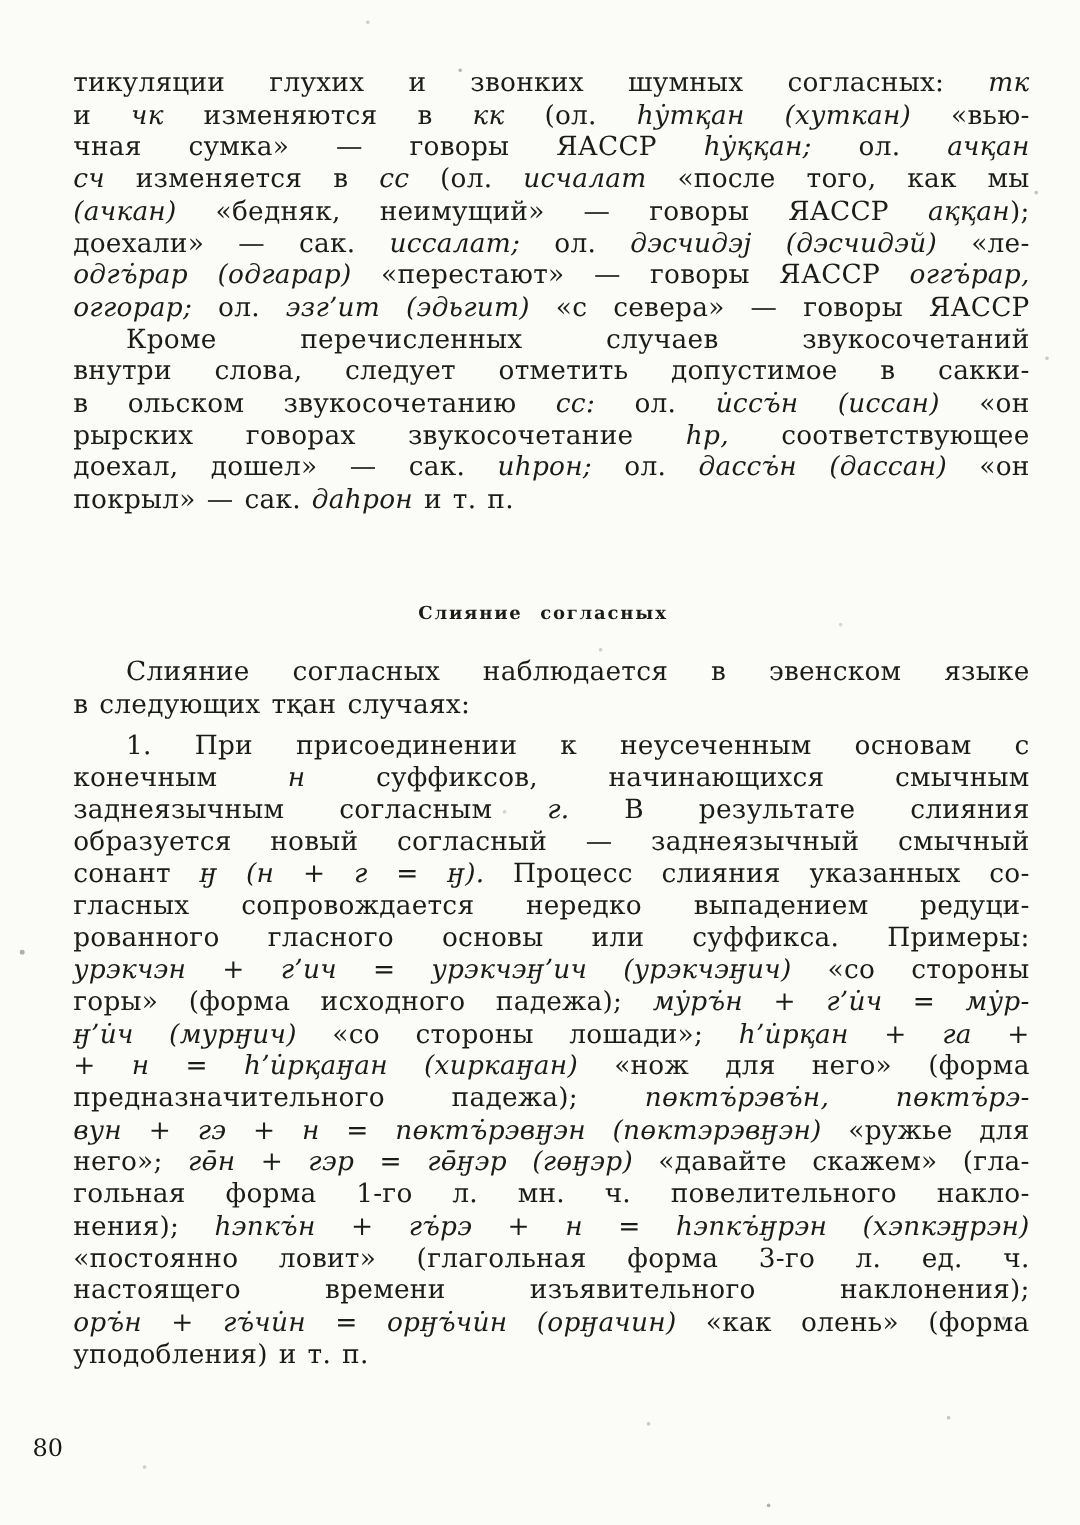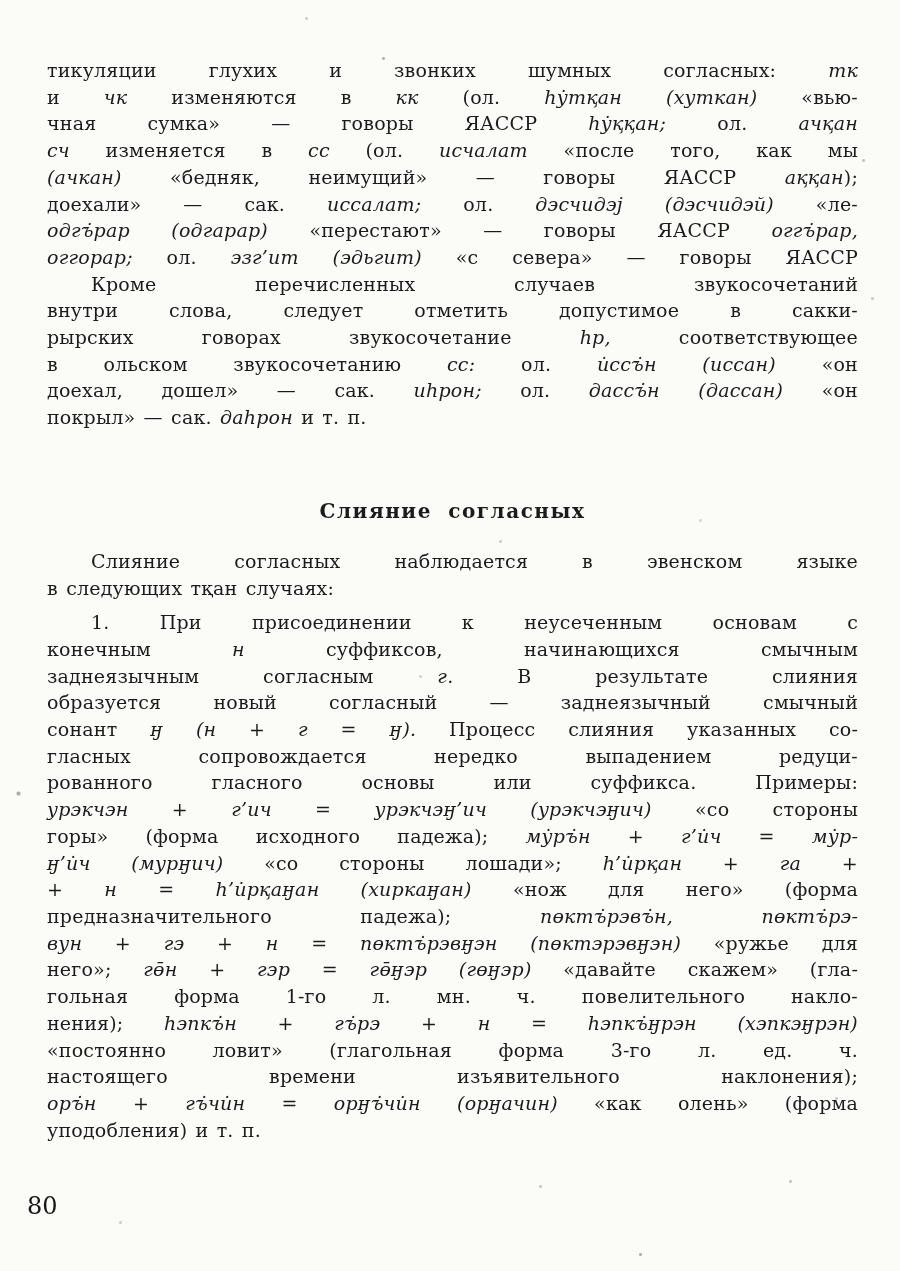--- a/index.html
+++ b/index.html
@@ -10,47 +10,48 @@
     color:#1b1b1b;
     position:relative;
     overflow:hidden;
   }
   .page{position:absolute;inset:0;}
   .text-col{
     position:absolute;left:47px;top:57px;width:811px;
   }
   .para{margin:0;}
   .line{
-    font-size:19px;
+    font-size:22px;
     line-height:26.7px;
     letter-spacing:0.2px;
     word-spacing:2px;
     text-align:justify;
     text-align-last:justify;
     text-justify:inter-word;
     white-space:normal;
+    margin-left:14px;
   }
   .line.plast{text-align-last:left;}
   .line.indent{text-indent:44px;}
   .heading{
     font-weight:bold;
-    font-size:20px;
+    font-size:15px;
     line-height:29px;
     text-align:center;
     letter-spacing:1.5px;
     word-spacing:8px;
     margin-top:66px;
     margin-bottom:22px;
   }
   .para + .para{margin-top:0;}
   .text-col > .para:nth-child(5){margin-top:8px;}
   i{font-style:italic;}
   .page-number{
     position:absolute;left:27px;top:1193px;
-    font-size:24px;line-height:26px;color:#161616;
+    font-size:20px;line-height:26px;color:#161616;
   }
   .noise{
     position:absolute;left:0;top:0;width:1px;height:1px;border-radius:50%;
     background:transparent;pointer-events:none;
     box-shadow:
       383px 58px 0 1px rgba(0,0,0,.28),
       863px 160px 0 1px rgba(0,0,0,.22),
       872px 298px 0 1px rgba(0,0,0,.20),
       18px 793px 0 1.5px rgba(0,0,0,.30),
       500px 541px 0 1px rgba(0,0,0,.18),
@@ -77,22 +78,22 @@
         <div class="line"><span>чная сумка» — говоры ЯАССР </span><i>hу̇ққан;</i><span> ол. </span><i>ачқан</i></div>
         <div class="line"><i>сч</i><span> изменяется в </span><i>сс</i><span> (ол. </span><i>исчалат</i><span> «после того, как мы</span></div>
         <div class="line"><i>(ачкан)</i><span> «бедняк, неимущий» — говоры ЯАССР </span><i>аққан</i><span>);</span></div>
         <div class="line"><span>доехали» — сак. </span><i>иссалат;</i><span> ол. </span><i>дэсчидэj (дэсчидэй)</i><span> «ле-</span></div>
         <div class="line"><i>одгъ̇рар (одгарар)</i><span> «перестают» — говоры ЯАССР </span><i>оггъ̇рар,</i></div>
         <div class="line"><i>оггорар;</i><span> ол. </span><i>эзг’ит (эдьгит)</i><span> «с севера» — говоры ЯАССР</span></div>
       </div>
       <div class="para">
         <div class="line indent"><span>Кроме перечисленных случаев звукосочетаний</span></div>
         <div class="line"><span>внутри слова, следует отметить допустимое в сакки-</span></div>
+        <div class="line"><span>в ольском звукосочетанию </span><i>сс:</i><span> ол. </span><i>и̇ссъ̇н (иссан)</i><span> «он</span></div>
         <div class="line"><span>рырских говорах звукосочетание </span><i>hр,</i><span> соответствующее</span></div>
-        <div class="line"><span>в ольском звукосочетанию </span><i>сс:</i><span> ол. </span><i>и̇ссъ̇н (иссан)</i><span> «он</span></div>
         <div class="line"><span>доехал, дошел» — сак. </span><i>иhрон;</i><span> ол. </span><i>дассъ̇н (дассан)</i><span> «он</span></div>
         <div class="line plast"><span>покрыл» — сак. </span><i>даhрон</i><span> и т. п.</span></div>
       </div>
       <div class="heading">Слияние согласных</div>
       <div class="para">
         <div class="line indent"><span>Слияние согласных наблюдается в эвенском языке</span></div>
         <div class="line plast"><span>в следующих тқан случаях:</span></div>
       </div>
       <div class="para">
         <div class="line indent"><span>1. При присоединении к неусеченным основам с</span></div>

